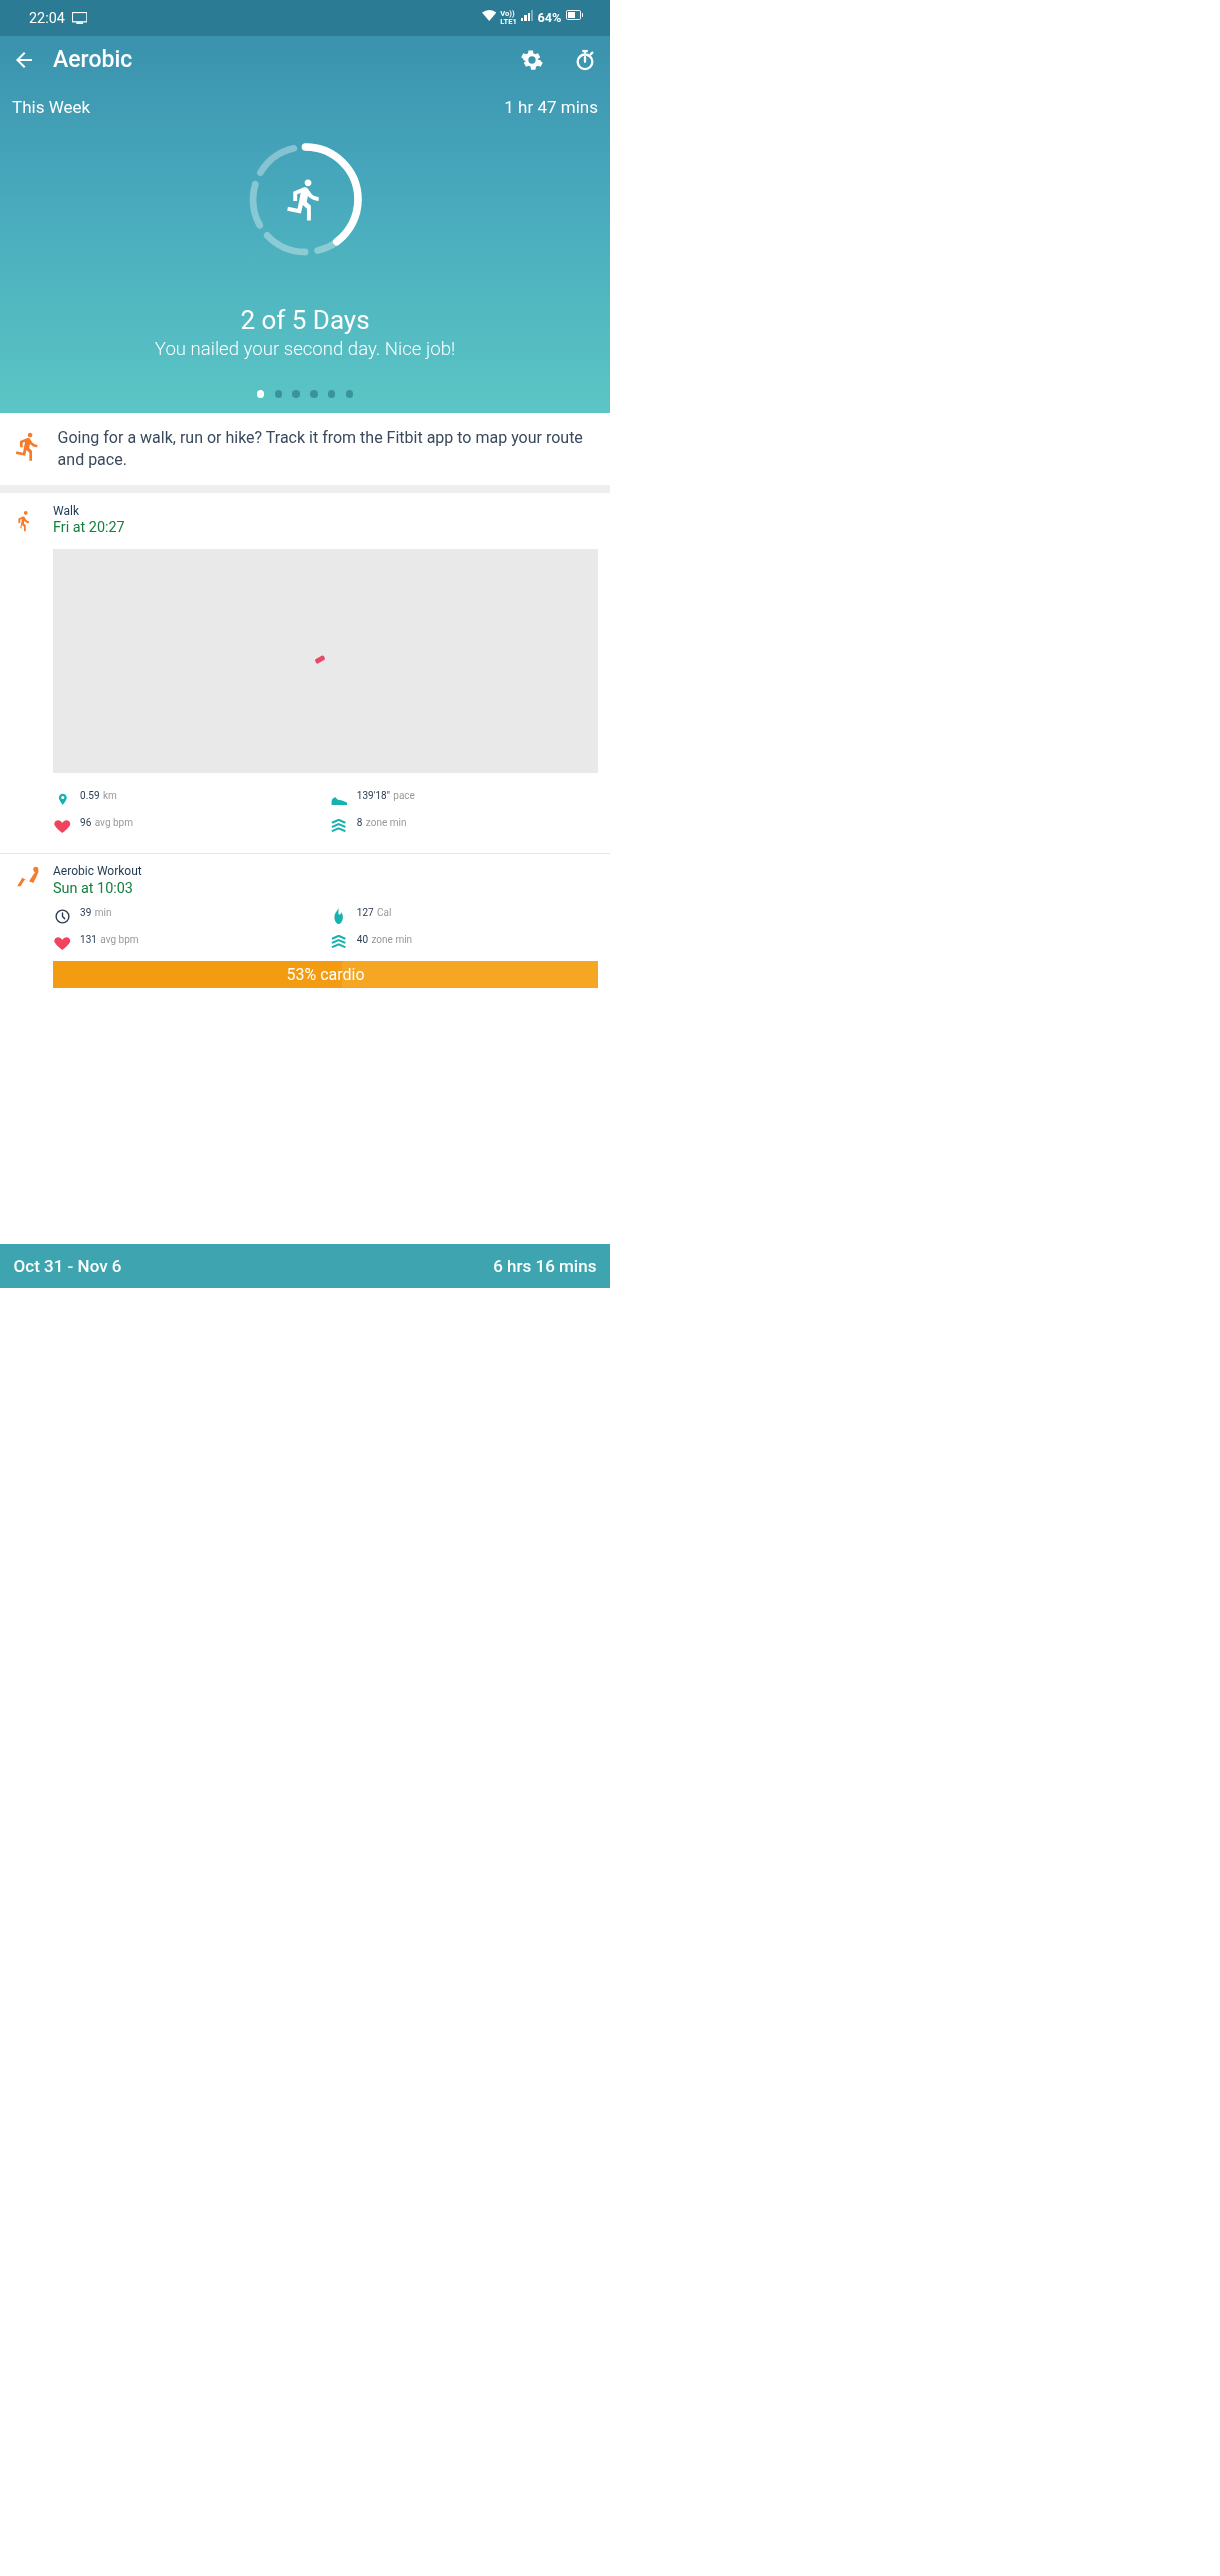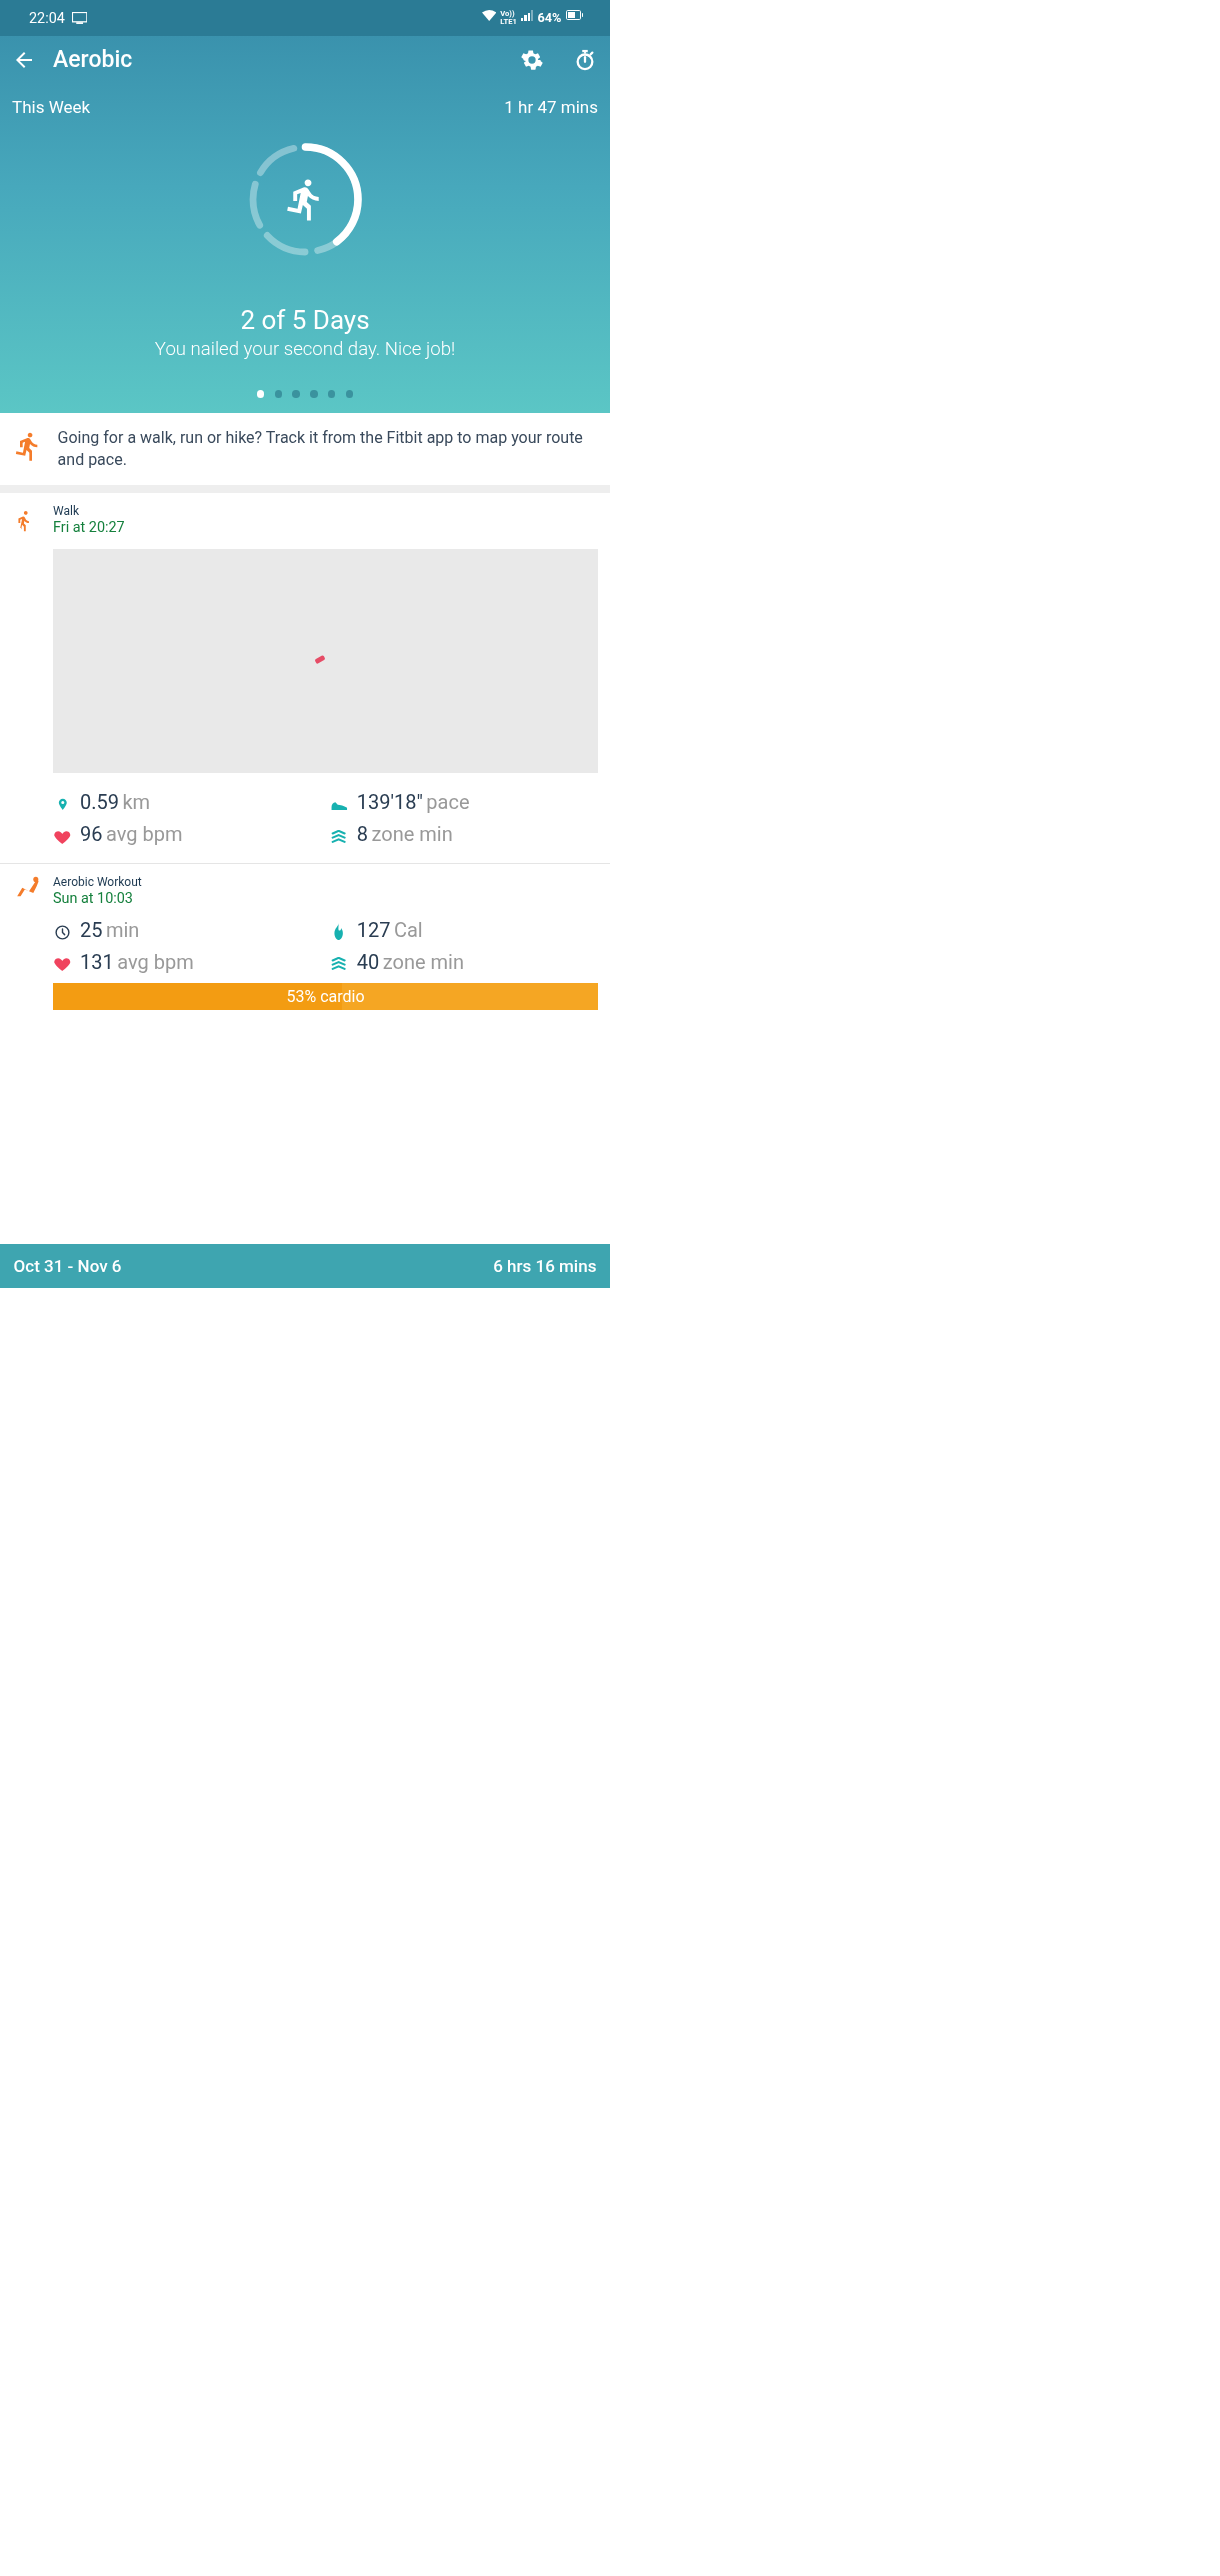--- a/index.html
+++ b/index.html
@@ -116,23 +116,23 @@
       border-radius: 1.7px;
     }
     .stats-grid {
       display: grid;
       grid-template-columns: 1fr 1fr;
       gap: 8.5px 8.5px;
       padding: 17px 0 17px 41px;
     }
     .stat {
       display: flex;
-      align-items: flex-end;
+      align-items: flex-start;
       gap: 8.5px;
-      font-size: 20px;
+      font-size: 10px;
     }
     .stat-val { color: #2a3d52; font-weight: 400; }
     .stat-unit { color: #999; margin-left: 3.4px; }
     .stat-icon { width: 18.6px; height: 18.6px; display: flex; align-items: center; justify-content: center; }
     .cardio-bar-wrap { padding: 0 0 10.2px 41px; }
     .cardio-bar {
       background: #f5a623;
       height: 27px;
       display: flex;
       align-items: center;
@@ -341,21 +341,21 @@
     </div>
   </div>
   <div class="stats-grid" style="padding-top:10.2px; padding-bottom:8.5px;">
     <div class="stat">
       <span class="stat-icon">
           <svg width="17" height="17" viewBox="0 0 24 24">
             <circle cx="12" cy="12" r="9" fill="none" stroke="#2a3d52" stroke-width="2"></circle>
             <path d="M12 7v5l3 3" fill="none" stroke="#2a3d52" stroke-width="2" stroke-linecap="round"></path>
           </svg>
         </span>
-      <span><span class="stat-val">25</span><span class="stat-unit">min</span></span>
+      <span><span class="stat-val">39</span><span class="stat-unit">min</span></span>
     </div>
     <div class="stat">
       <span class="stat-icon">
           <svg width="15.3" height="18.6" viewBox="0 0 18 22">
             <path fill="#17b1b0" d="M9 0c0 4-5 6-5 12 0 5 3 8 5 8s5-3 5-8c0-3-1-4-2-6 0 2-1 3-2 3-2 0-1-5-1-9z"></path>
           </svg>
         </span>
       <span><span class="stat-val">127</span><span class="stat-unit">Cal</span></span>
     </div>
     <div class="stat">

